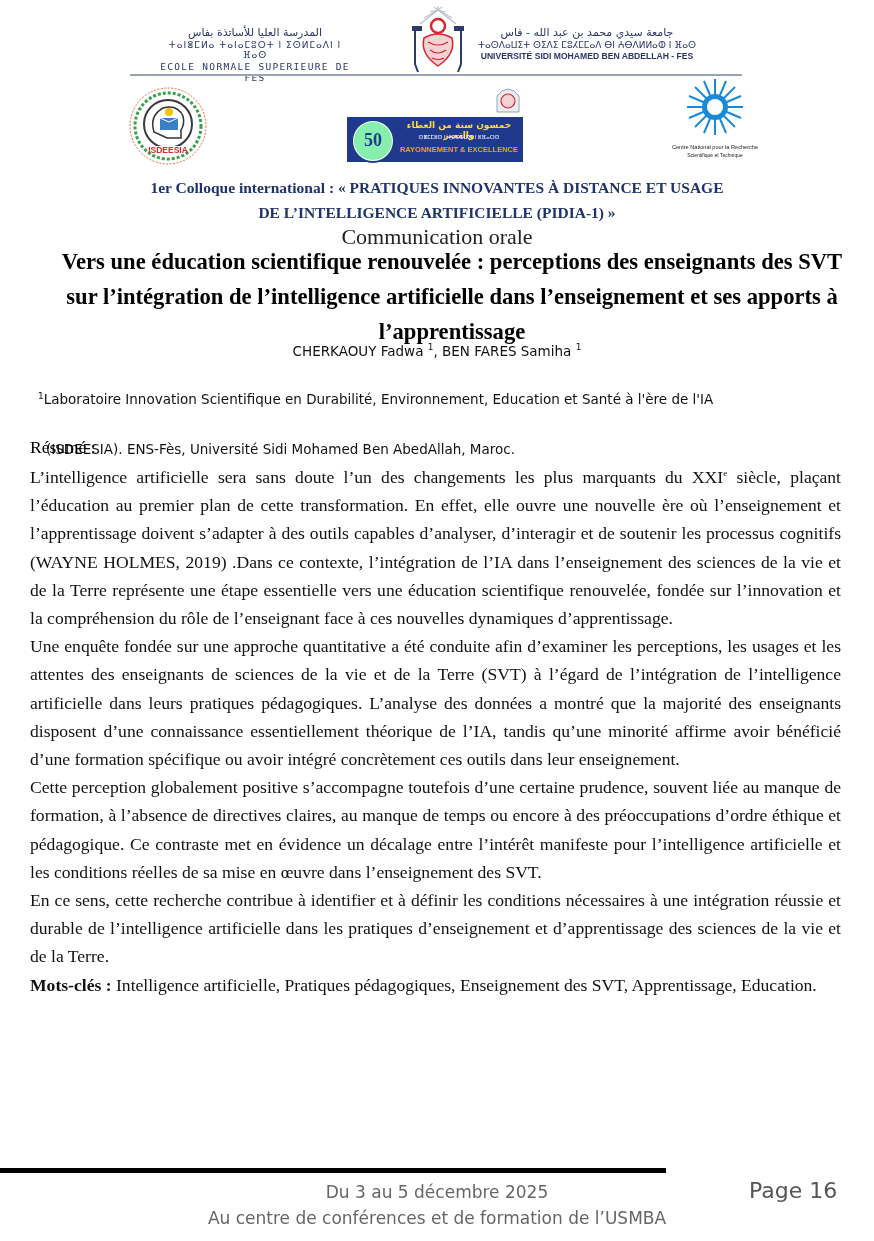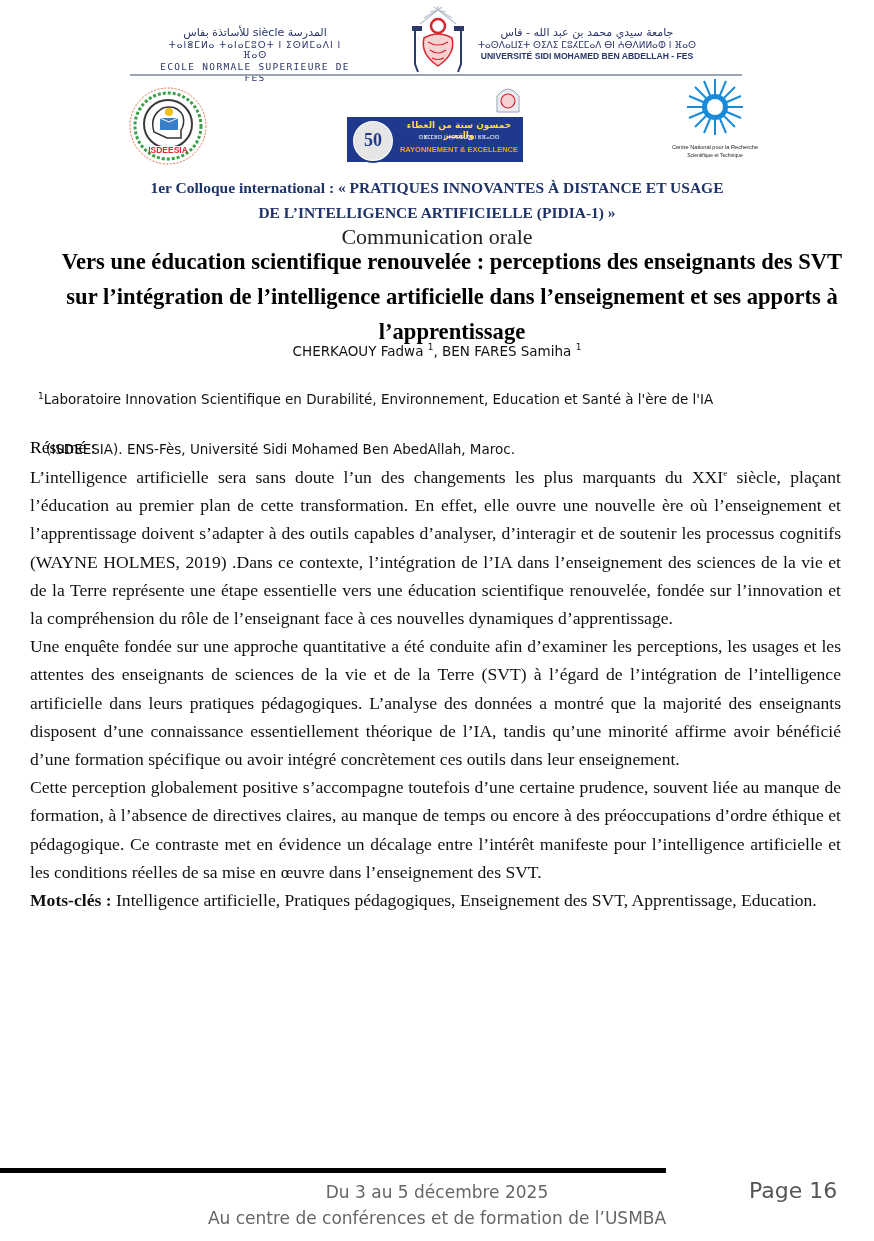--- a/index.html
+++ b/index.html
@@ -23,21 +23,21 @@
   
   .logo-isdeesia { position:absolute; left:127px; top:86px; width:82px; height:80px; }
   .logo-usmba50 { position:absolute; left:345px; top:84px; width:178px; height:80px; }
   .logo-cnrst { position:absolute; left:665px; top:78px; width:100px; height:88px; }
 
   .u50-top { position:absolute; left:14px; top:0; width:150px; height:32px; }
   .u50-top .t1 { font-size:7px; color:#22315f; text-align:center; direction:rtl; font-family:"DejaVu Sans",sans-serif; }
   .u50-top .t2 { font-size:5px; color:#22315f; text-align:center; font-family:"DejaVu Sans",sans-serif; }
   .u50-top .t3 { font-size:5.3px; font-weight:bold; color:#22315f; text-align:center; font-family:"Liberation Sans",sans-serif; }
   .u50-band { position:absolute; left:2px; top:33px; width:176px; height:45px; background:#1f3a8c; }
-  .u50-circle { position:absolute; left:4px; top:2px; width:40px; height:40px; border-radius:50%; background:#e5e5e5; border:2px solid #1f3a8c; box-shadow:0 0 0 1px #fff inset; }
+  .u50-circle { position:absolute; left:4px; top:2px; width:40px; height:40px; border-radius:50%; background:#86efac; border:2px solid #1f3a8c; box-shadow:0 0 0 1px #fff inset; }
   .u50-circle span { position:absolute; left:0; top:9px; width:40px; text-align:center; font:bold 18px "Liberation Serif", serif; color:#1f3a8c; }
   .u50-ar { position:absolute; left:50px; top:3px; width:124px; font-size:9px; color:#ffd84a; text-align:center; direction:rtl; font-weight:bold; font-family:"DejaVu Sans",sans-serif; }
   .u50-tif { position:absolute; left:50px; top:17px; width:124px; font-size:5.5px; color:#ffffff; text-align:center; font-family:"DejaVu Sans",sans-serif; }
   .u50-fr { position:absolute; left:50px; top:28px; width:124px; font-size:7.5px; color:#f2a21a; text-align:center; font-weight:bold; font-family:"Liberation Sans",sans-serif; }
 
   .cnrst-cap1 { position:absolute; left:0; top:66px; width:100px; text-align:center; font-size:5.6px; color:#222; font-family:"Liberation Sans", sans-serif; }
   .cnrst-cap2 { position:absolute; left:0; top:74px; width:100px; text-align:center; font-size:5px; color:#222; font-family:"Liberation Sans", sans-serif; }
 
   
   .colloque { position:absolute; left:0; top:175px; width:874px; text-align:center; color:#1f3368; font-weight:bold; font-size:15.5px; line-height:25px; }
@@ -62,21 +62,21 @@
   .footer-date { position:absolute; left:0; top:1182px; width:874px; text-align:center; font-size:17px; color:#666; }
   .footer-date .d1 { position:absolute; left:0; top:0; width:874px; text-align:center; }
   .footer-date .d2 { position:absolute; left:0; top:26px; width:874px; text-align:center; }
   .page-num { position:absolute; left:749px; top:1178px; font-size:22px; color:#555; }
 </style>
 </head>
 <body>
 
 <div class="banner">
   <div class="ens-block">
-    <div class="ens-ar">المدرسة siècle للأساتذة بفاس</div>
+    <div class="ens-ar">المدرسة العليا للأساتذة بفاس</div>
     <div class="ens-tif">ⵜⴰⵏⴻⵎⵍⴰ ⵜⴰⵏⴰⵎⵓⵔⵜ ⵏ ⵉⵙⵍⵎⴰⴷⵏ ⵏ ⴼⴰⵙ</div>
     <div class="ens-fr">ECOLE NORMALE SUPERIEURE DE FES</div>
   </div>
 
   <svg class="crest" viewBox="0 0 56 70">
     <g stroke="#b9c0cc" stroke-width="1.2" fill="none">
       <path d="M28 6 L10 20"></path>
         <path d="M28 6 L14 14"></path>
         <path d="M28 6 L20 8"></path>
       <path d="M28 6 L46 20"></path>
@@ -175,20 +175,21 @@
   <div><span class="sup">1</span><span>Laboratoire Innovation Scientifique en Durabilité, Environnement, Education et Santé à l'ère de l'IA</span></div>
   <div class="l2">(ISDEESIA). ENS-Fès, Université Sidi Mohamed Ben AbedAllah, Maroc.</div>
 </div>
 
 <div class="resume-h serif">Résumé :</div>
 
 <div class="body serif">
   <p><span>L’intelligence artificielle sera sans doute l’un des changements les plus marquants du XXI</span><span class="sup">e</span><span> siècle, plaçant l’éducation au premier plan de cette transformation. En effet, elle ouvre une nouvelle ère où l’enseignement et l’apprentissage doivent s’adapter à des outils capables d’analyser, d’interagir et de soutenir les processus cognitifs (WAYNE HOLMES, 2019) .Dans ce contexte, l’intégration de l’IA dans l’enseignement des sciences de la vie et de la Terre représente une étape essentielle vers une éducation scientifique renouvelée, fondée sur l’innovation et la compréhension du rôle de l’enseignant face à ces nouvelles dynamiques d’apprentissage.</span></p>
   <p>Une enquête fondée sur une approche quantitative a été conduite afin d’examiner les perceptions, les usages et les attentes des enseignants de sciences de la vie et de la Terre (SVT) à l’égard de l’intégration de l’intelligence artificielle dans leurs pratiques pédagogiques. L’analyse des données a montré que la majorité des enseignants disposent d’une connaissance essentiellement théorique de l’IA, tandis qu’une minorité affirme avoir bénéficié d’une formation spécifique ou avoir intégré concrètement ces outils dans leur enseignement.</p>
   <p>Cette perception globalement positive s’accompagne toutefois d’une certaine prudence, souvent liée au manque de formation, à l’absence de directives claires, au manque de temps ou encore à des préoccupations d’ordre éthique et pédagogique. Ce contraste met en évidence un décalage entre l’intérêt manifeste pour l’intelligence artificielle et les conditions réelles de sa mise en œuvre dans l’enseignement des SVT.</p>
+  <p>En ce sens, cette recherche contribue à identifier et à définir les conditions nécessaires à une intégration réussie et durable de l’intelligence artificielle dans les pratiques d’enseignement et d’apprentissage des sciences de la vie et de la Terre.</p>
   <p><span class="kw-label">Mots-clés :</span> <span>Intelligence artificielle, Pratiques pédagogiques, Enseignement des SVT, Apprentissage, Education.</span></p>
 </div>
 
 <div class="footer-line"></div>
 <div class="footer-date sans">
   <div class="d1">Du 3 au 5 décembre 2025</div>
   <div class="d2">Au centre de conférences et de formation de l’USMBA</div>
 </div>
 <div class="page-num sans">Page 16</div>
 

